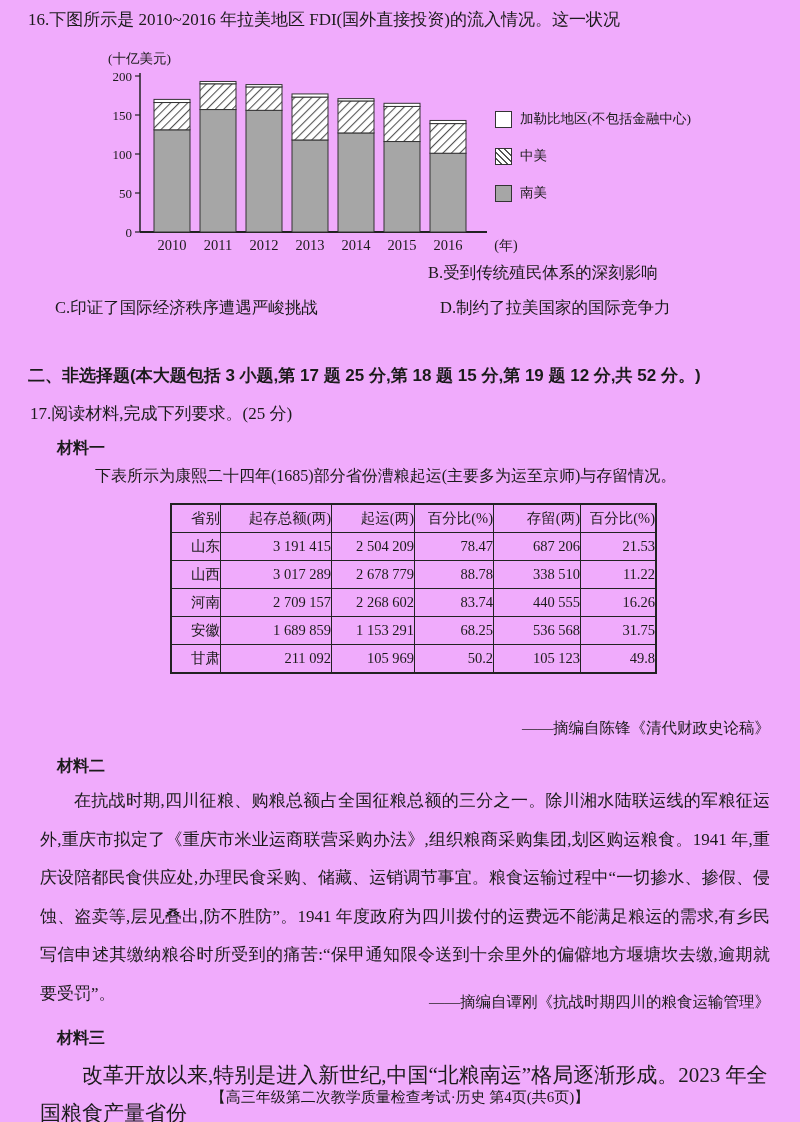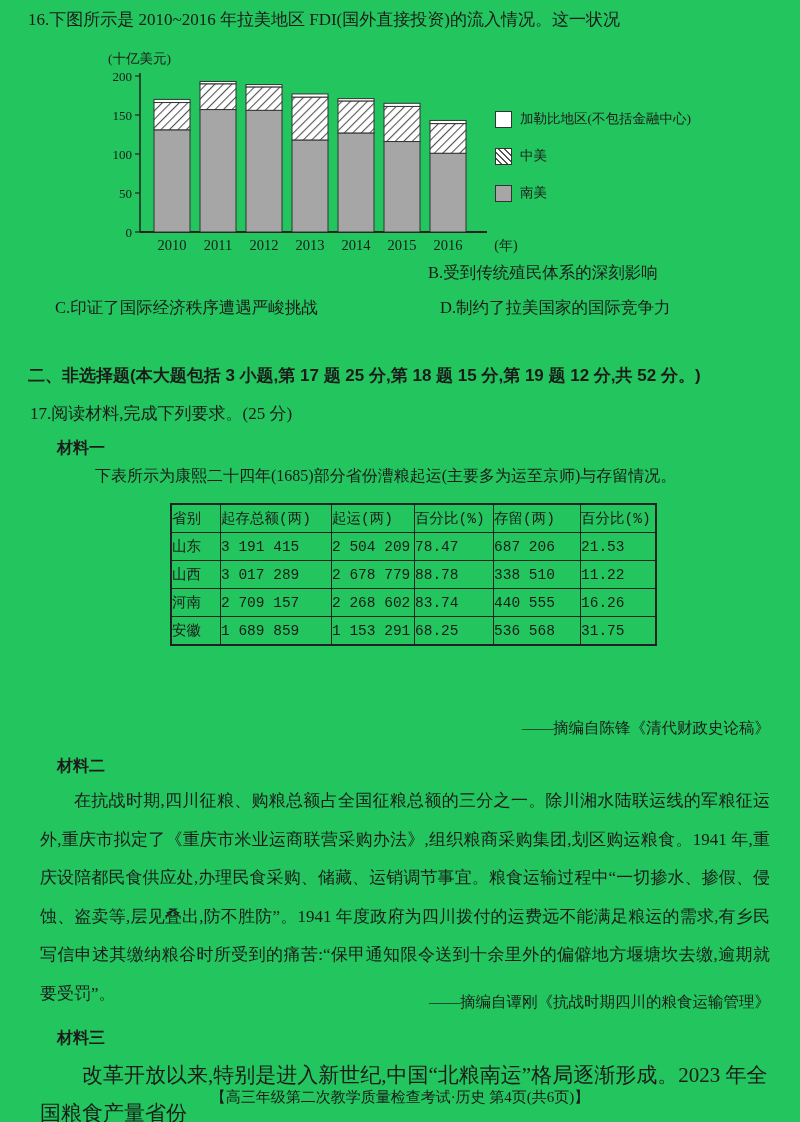--- a/index.html
+++ b/index.html
@@ -1,19 +1,19 @@
 <!DOCTYPE html>
 <html><head>
 <meta charset="utf-8">
 <style>
   html,body{margin:0;padding:0;}
   body{background:#e8e8e6;}
   .page{
     position:relative;width:800px;height:1122px;margin:0 auto;
-    background:#22c55e;color:#1b1b1b;overflow:hidden;
+    background:#f0abfc;color:#1b1b1b;overflow:hidden;
     font-family:"Liberation Serif","DejaVu Serif",serif;
   }
   .abs{position:absolute;}
   .q-stem{left:28px;top:8px;width:748px;font-size:17px;line-height:24px;}
   .heiti{font-family:"Liberation Sans","DejaVu Sans",sans-serif;font-weight:bold;}
 
   
   .chart-wrap{left:102px;top:50px;width:440px;}
   .chart-unit{font-size:13.5px;margin-left:6px;margin-bottom:1px;}
   svg text{font-family:"Liberation Serif","DejaVu Serif",serif;fill:#1b1b1b;}
@@ -33,23 +33,23 @@
 
   .sec-header{left:28px;top:364px;width:748px;font-size:17px;}
   .q17{left:30px;top:402px;font-size:17px;}
   .mat-title{font-size:16px;}
   .mat1-title{left:57px;top:438px;}
   .mat1-intro{left:95px;top:466px;width:680px;font-size:16px;}
 
   table.grain{border-collapse:collapse;table-layout:fixed;}
   .grain-wrap{left:170px;top:503px;}
   table.grain th,table.grain td{
-    border:1.3px solid #222;text-align:left;font-size:14.5px;
+    border:1.3px solid #222;text-align:right;font-size:14.5px;
     padding:0;height:27px;font-weight:normal;
-    font-family:Liberation Mono, monospace;
+    font-family:Liberation Serif, serif;
   }
   table.grain{border:2px solid #222;}
   table.grain th:nth-child(1),table.grain td:nth-child(1){width:48px;}
   table.grain th:nth-child(2),table.grain td:nth-child(2){width:110px;}
   table.grain th:nth-child(3),table.grain td:nth-child(3){width:82px;}
   table.grain th:nth-child(4),table.grain td:nth-child(4){width:78px;}
   table.grain th:nth-child(5),table.grain td:nth-child(5){width:86px;}
   table.grain th:nth-child(6),table.grain td:nth-child(6){width:74px;}
 
   .source{font-size:15.5px;}
@@ -185,20 +185,28 @@
             <td>16.26</td>
           </tr>
           <tr>
             <td>安徽</td>
             <td>1 689 859</td>
             <td>1 153 291</td>
             <td>68.25</td>
             <td>536 568</td>
             <td>31.75</td>
           </tr>
+          <tr>
+            <td>甘肃</td>
+            <td>211 092</td>
+            <td>105 969</td>
+            <td>50.2</td>
+            <td>105 123</td>
+            <td>49.8</td>
+          </tr>
         </tbody>
     </table>
   </div>
 
   <div class="abs source src1">——摘编自陈锋《清代财政史论稿》</div>
 
   <div class="abs mat-title mat2-title heiti">材料二</div>
   <div class="abs mat2-text">在抗战时期,四川征粮、购粮总额占全国征粮总额的三分之一。除川湘水陆联运线的军粮征运外,重庆市拟定了《重庆市米业运商联营采购办法》,组织粮商采购集团,划区购运粮食。1941 年,重庆设陪都民食供应处,办理民食采购、储藏、运销调节事宜。粮食运输过程中“一切掺水、掺假、侵蚀、盗卖等,层见叠出,防不胜防”。1941 年度政府为四川拨付的运费远不能满足粮运的需求,有乡民写信申述其缴纳粮谷时所受到的痛苦:“保甲通知限令送到十余里外的偏僻地方堰塘坎去缴,逾期就要受罚”。</div>
   <div class="abs source src2">——摘编自谭刚《抗战时期四川的粮食运输管理》</div>
 

